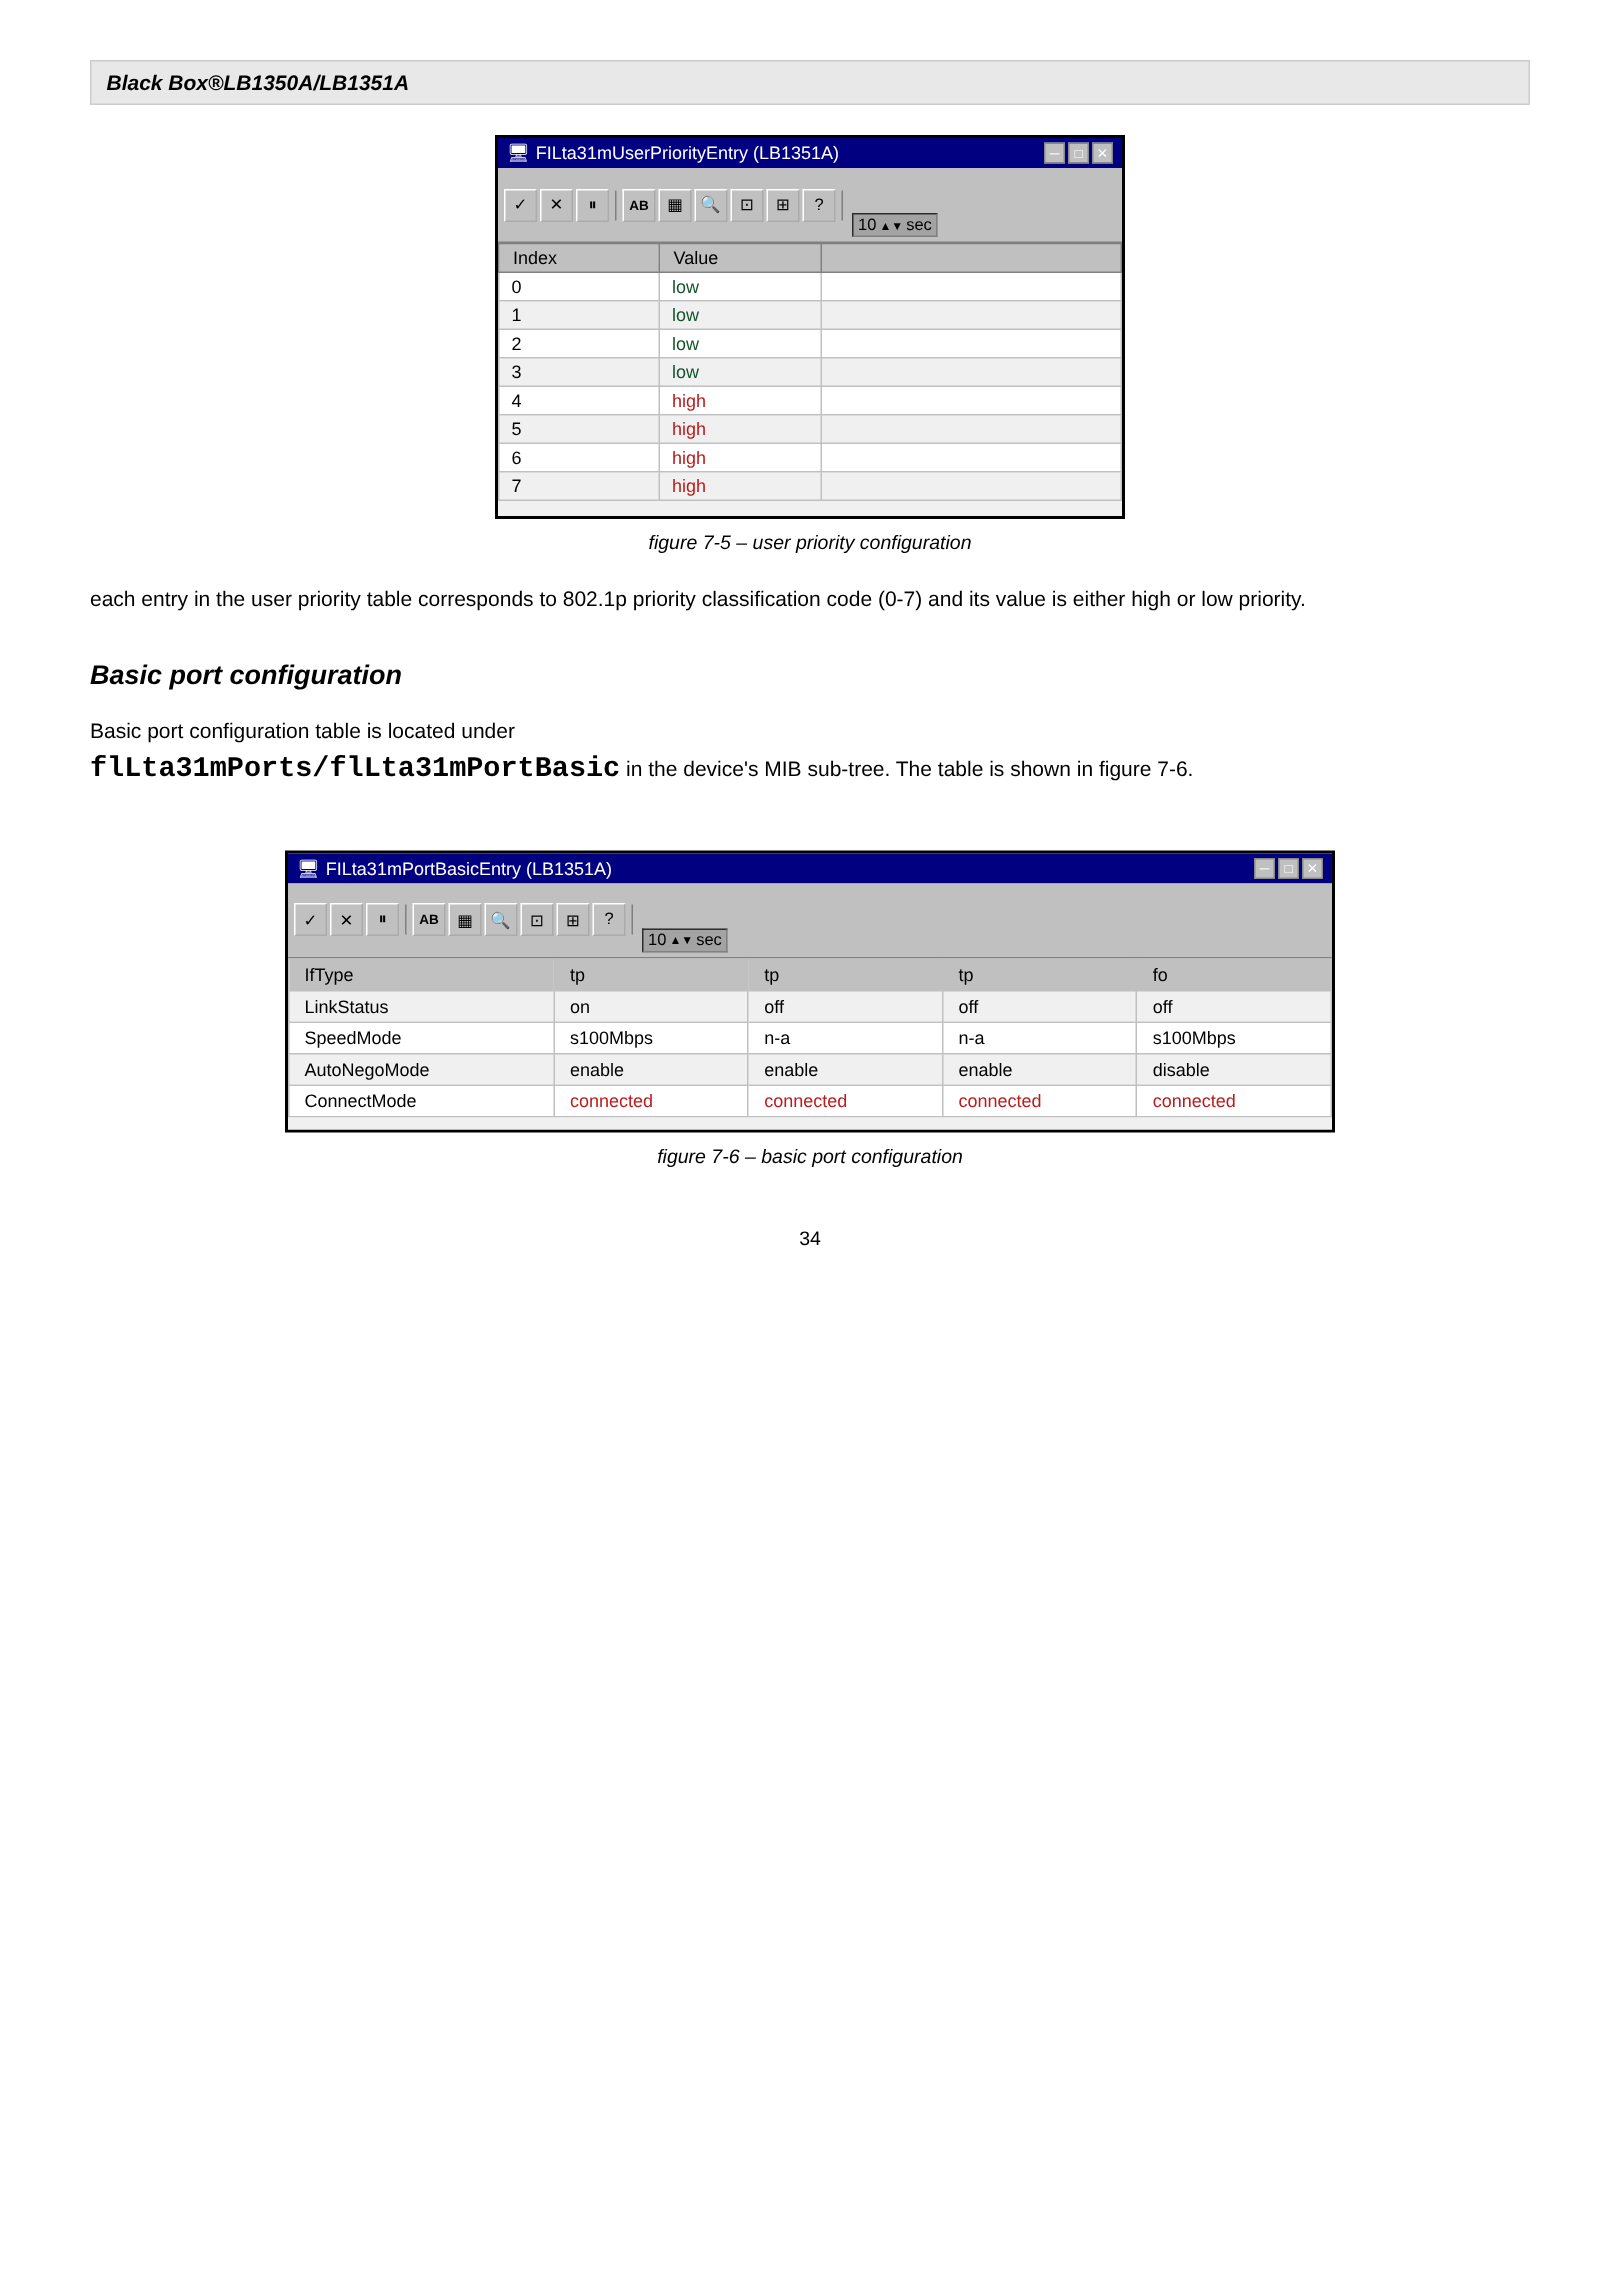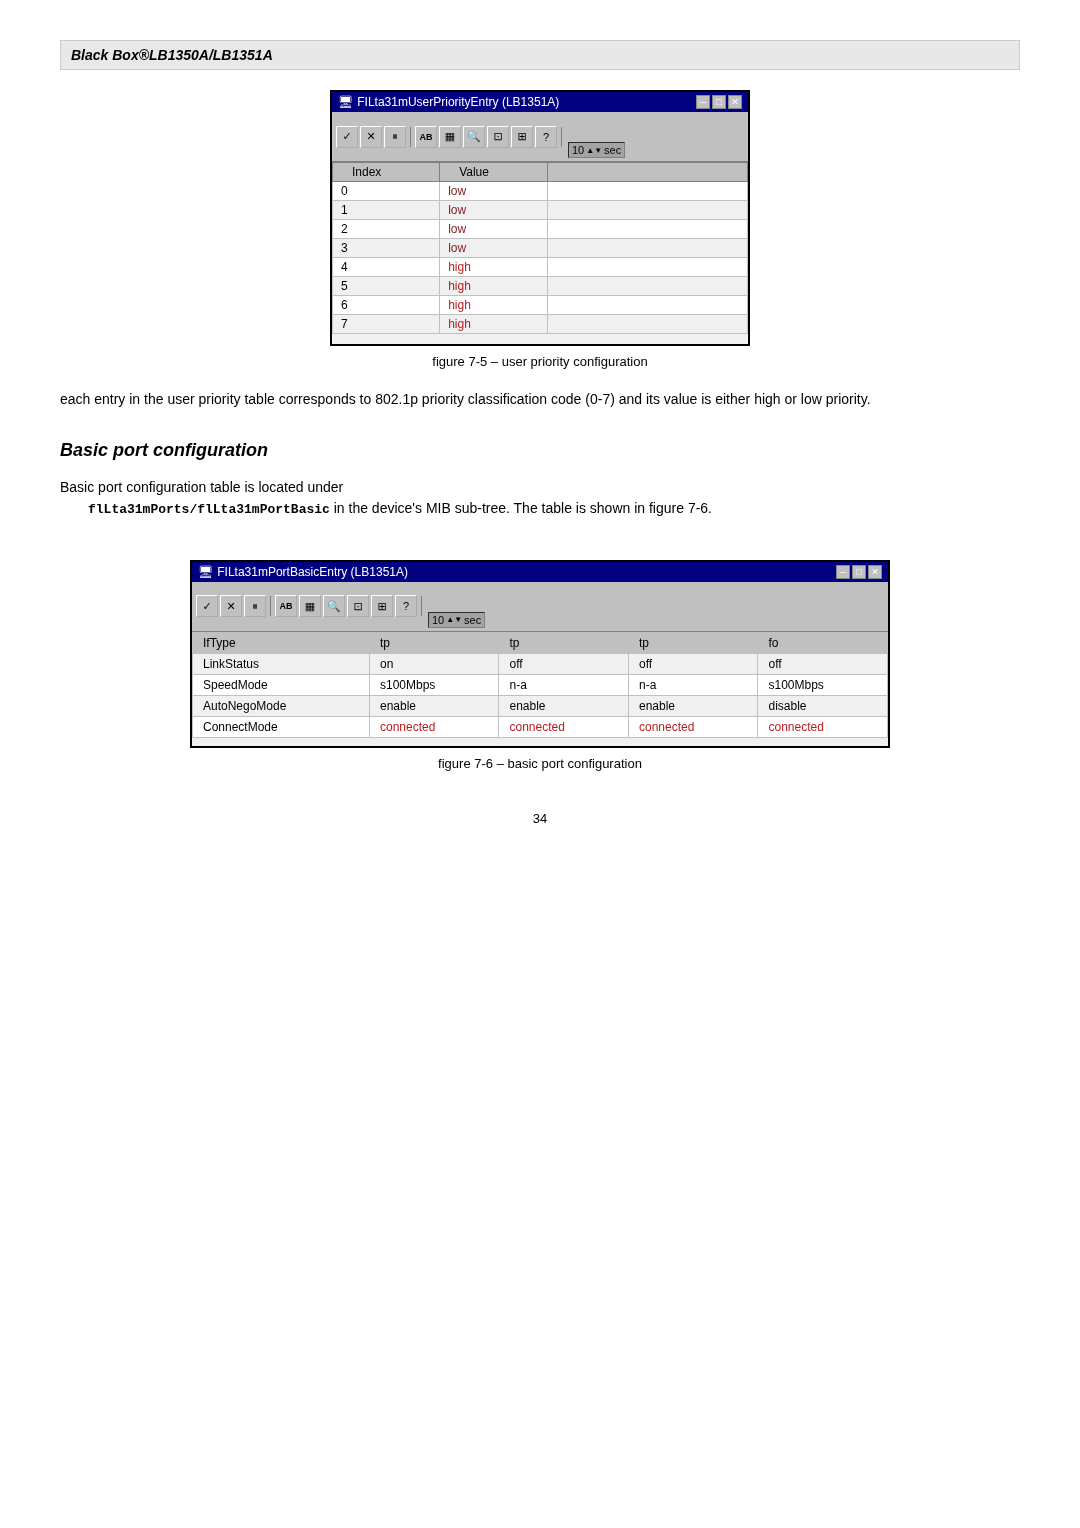--- a/index.html
+++ b/index.html
@@ -110,71 +110,71 @@
 
     .priority-table {
       width: 100%;
       border-collapse: collapse;
       font-size: 12px;
     }
 
     .priority-table th {
       background: #c0c0c0;
       border: 1px solid #808080;
-      padding: 2px 19px;
+      padding: 2px 9px;
       text-align: left;
       font-weight: normal;
     }
 
     .priority-table td {
       border: 1px solid #c0c0c0;
       padding: 2px 8px;
     }
 
     .priority-table tr:nth-child(odd) td {
       background: #ffffff;
     }
 
     .priority-table tr:nth-child(even) td {
       background: #f0f0f0;
     }
 
     .value-low {
-      color: #7f1d1d;
+      color: #14532d;
     }
 
     .value-high {
       color: #b91c1c;
     }
 
     .figure-caption {
       font-size: 13px;
       margin-top: 8px;
       text-align: center;
+      font-style: italic;
     }
 
     .body-text {
       font-size: 14px;
       line-height: 1.5;
       margin: 16px 0;
       max-width: 880px;
     }
 
     .section-heading {
       font-size: 18px;
       font-weight: bold;
       font-style: italic;
       margin: 30px 0 14px 0;
     }
 
     .code-inline {
       font-family: 'Courier New', monospace;
-      font-size: 13px;
+      font-size: 19px;
       font-weight: bold;
-      margin-left: 28px;
     }
 
     
     .window-box-wide {
       border: 2px solid #000;
       background: #ffffff;
       width: 700px;
     }
 
     .port-table {

